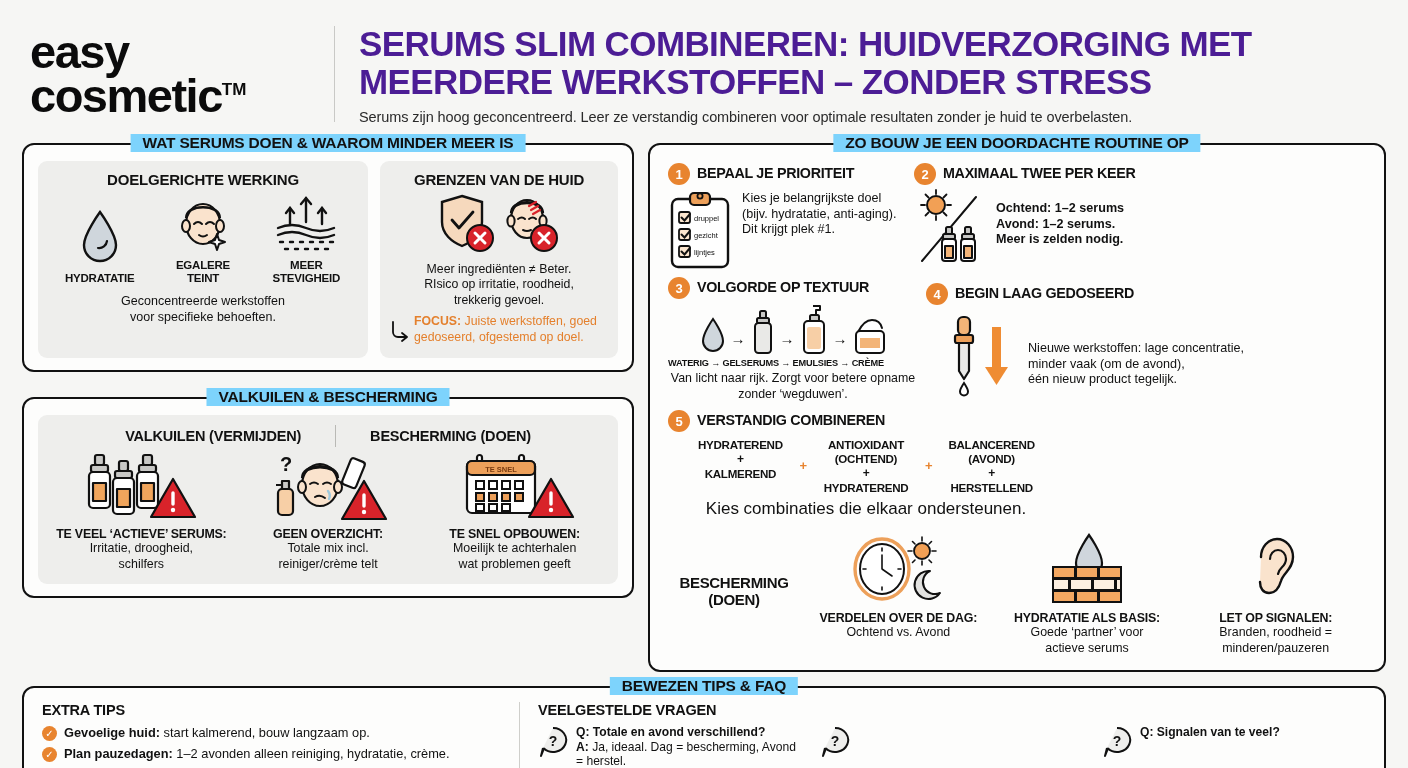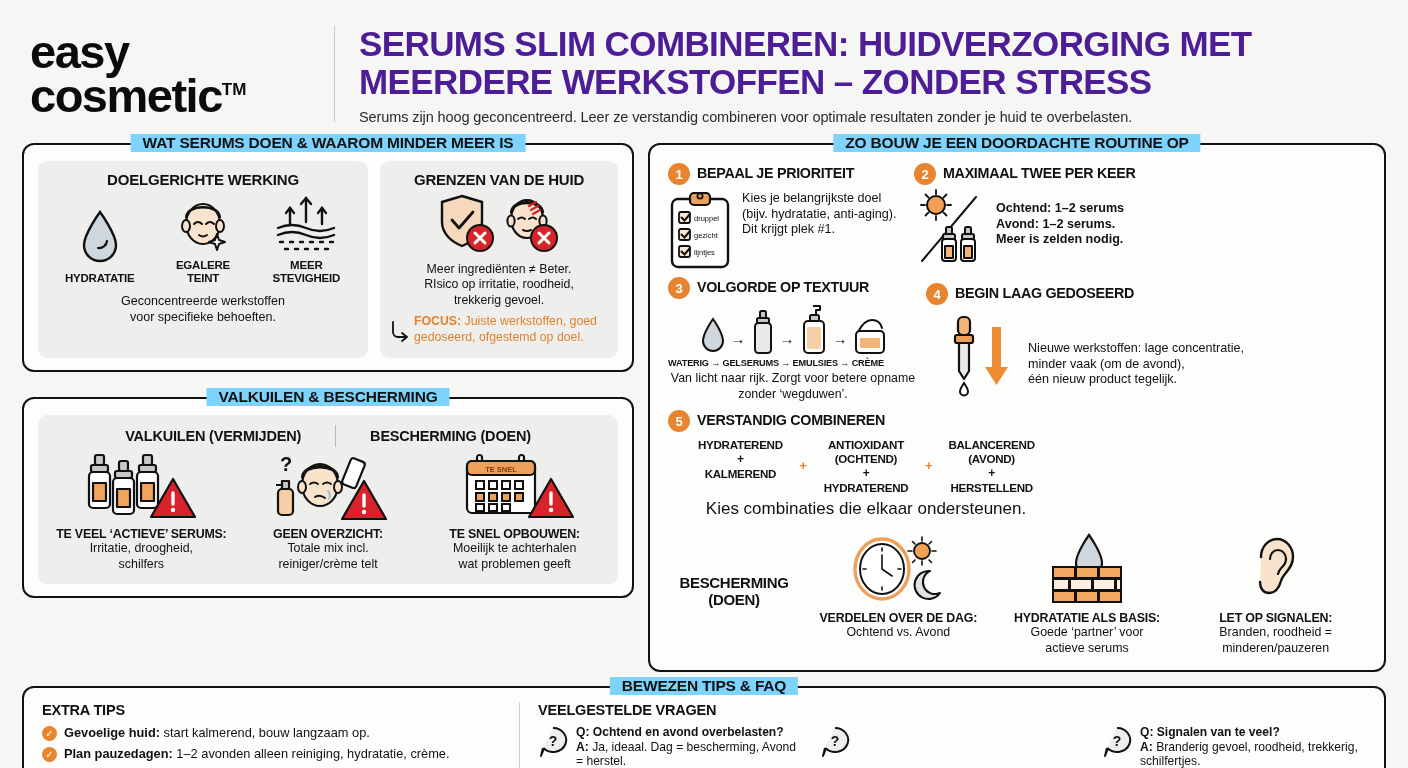--- a/index.html
+++ b/index.html
@@ -600,42 +600,41 @@
           <div class="sec-h">VEELGESTELDE VRAGEN</div>
           <div class="faq-row">
             <div class="faq">
               <div class="q-bubble">
                 <svg width="30" height="32" viewBox="0 0 30 32">
                     <path d="M15 2 a13 12 0 1 1 -9 20.5 L3 30 l2 -8" fill="#eeeeec" stroke="#111" stroke-width="2" stroke-linejoin="round"></path>
                     <text x="15" y="20" text-anchor="middle" font-family="Liberation Sans" font-size="14" font-weight="700" fill="#111">?</text>
                   </svg>
               </div>
               <div class="faq-txt">
-                <div class="faq-q">Q: Ochtend en avond overbelasten?</div>
+                <div class="faq-q">Q: Totale en avond verschillend?</div>
                 <div class="faq-a"><b>A:</b><span> Ja, ideaal. Dag = bescherming, Avond = herstel.</span></div>
               </div>
             </div>
             <div class="faq">
               <div class="q-bubble">
                 <svg width="30" height="32" viewBox="0 0 30 32">
                     <path d="M15 2 a13 12 0 1 1 -9 20.5 L3 30 l2 -8" fill="#eeeeec" stroke="#111" stroke-width="2" stroke-linejoin="round"></path>
                     <text x="15" y="20" text-anchor="middle" font-family="Liberation Sans" font-size="14" font-weight="700" fill="#111">?</text>
                   </svg>
               </div>
             </div>
             <div class="faq">
               <div class="q-bubble">
                 <svg width="30" height="32" viewBox="0 0 30 32">
                     <path d="M15 2 a13 12 0 1 1 -9 20.5 L3 30 l2 -8" fill="#eeeeec" stroke="#111" stroke-width="2" stroke-linejoin="round"></path>
                     <text x="15" y="20" text-anchor="middle" font-family="Liberation Sans" font-size="14" font-weight="700" fill="#111">?</text>
                   </svg>
               </div>
               <div class="faq-txt">
                 <div class="faq-q">Q: Signalen van te veel?</div>
-                <div class="faq-a"><b>A:</b><span> Branderig gevoel, roodheid, trekkerig, schilfertjes.</span></div>
               </div>
             </div>
           </div>
         </div>
       </div>
     </div>
   </div>
 
 </div>
 

